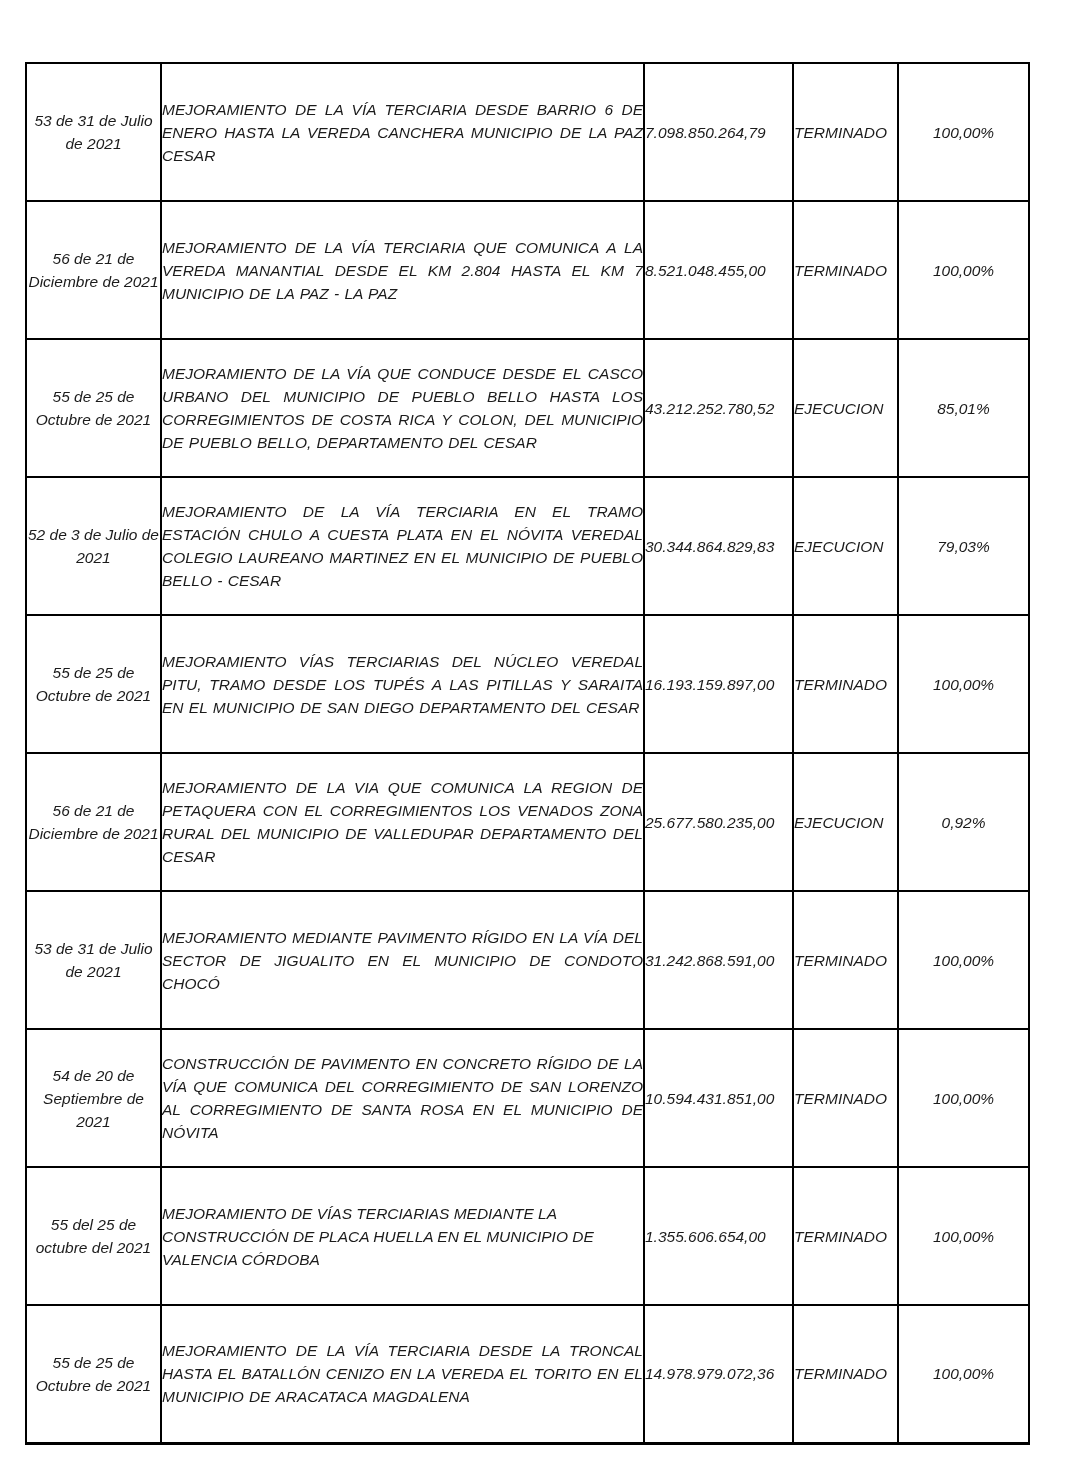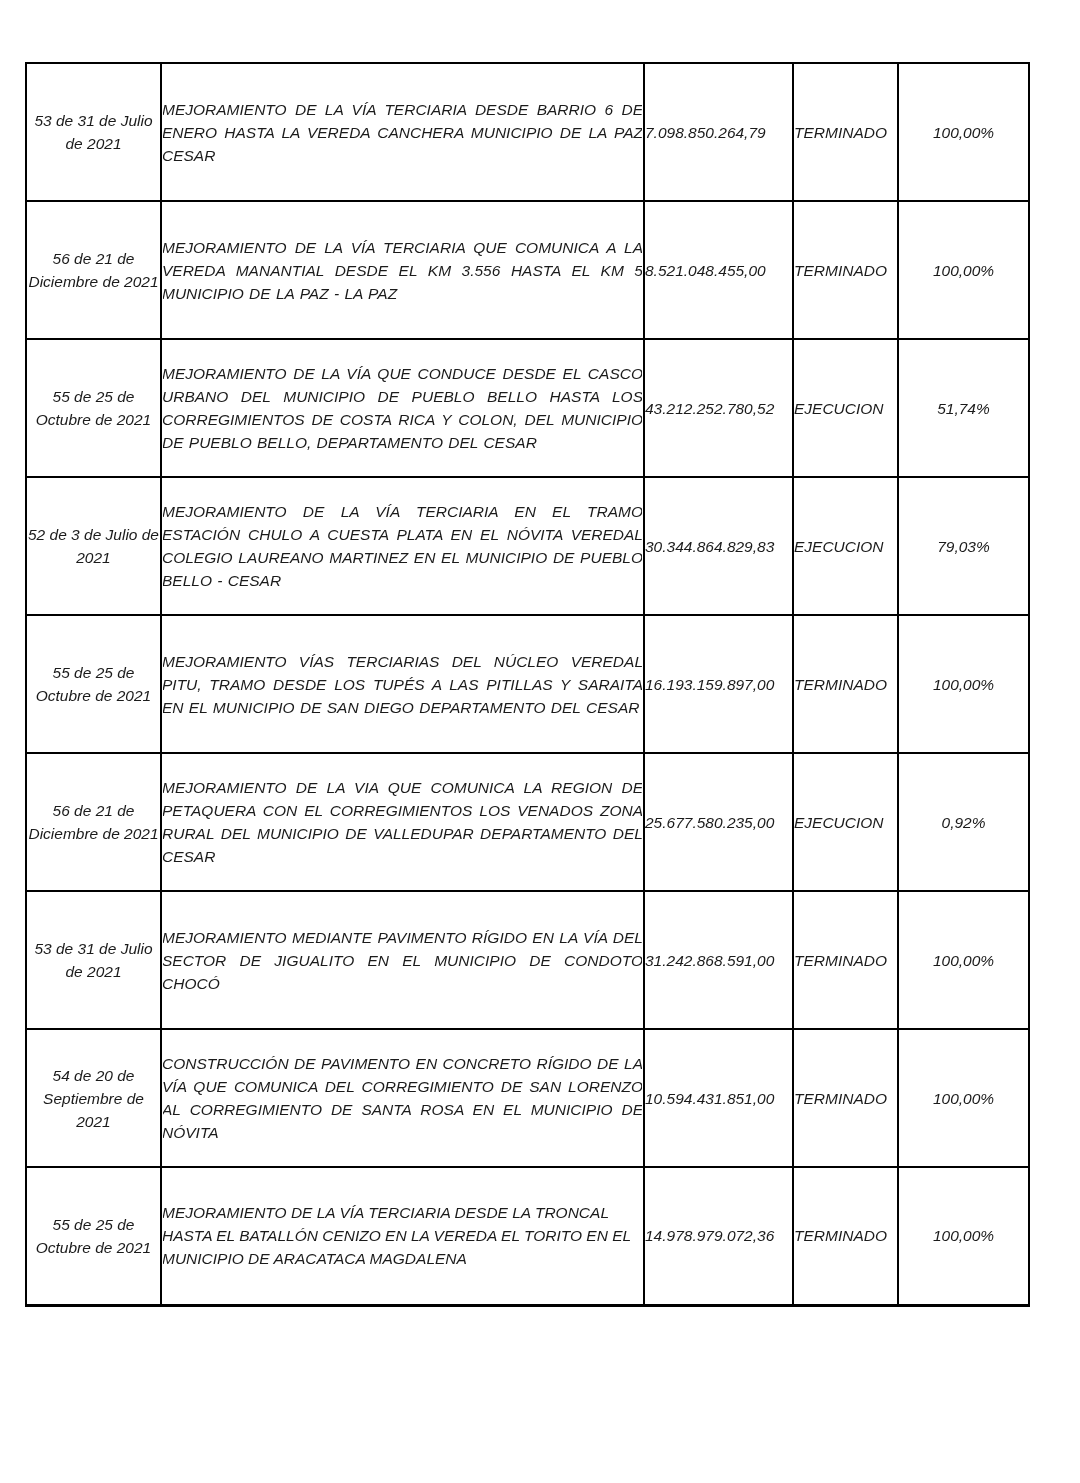--- a/index.html
+++ b/index.html
@@ -49,21 +49,20 @@
   }
   td.date {
     text-align: center;
     padding: 0 4px;
   }
   td.desc {
     text-align: justify;
     text-align-last: left;
     padding: 0 3px 0 4px;
     word-spacing: 1px;
-    border-radius: 20px;
   }
   
   table.projects tr:nth-child(9) td.desc {
     text-align: left;
     word-spacing: normal;
   }
   td.amount {
     text-align: left;
     padding: 0 2px 0 1px;
     white-space: nowrap;
@@ -96,32 +95,32 @@
   <tr>
     <td class="date">53 de 31 de Julio de 2021</td>
     <td class="desc">MEJORAMIENTO DE LA VÍA TERCIARIA DESDE BARRIO 6 DE ENERO HASTA LA VEREDA CANCHERA MUNICIPIO DE LA PAZ CESAR</td>
     <td class="amount">7.098.850.264,79</td>
     <td class="status">TERMINADO</td>
     <td class="pct">100,00%</td>
   </tr>
 
   <tr>
     <td class="date">56 de 21 de Diciembre de 2021</td>
-    <td class="desc">MEJORAMIENTO DE LA VÍA TERCIARIA QUE COMUNICA A LA VEREDA MANANTIAL DESDE EL KM 3.556 HASTA EL KM 5 MUNICIPIO DE LA PAZ - LA PAZ</td>
+    <td class="desc">MEJORAMIENTO DE LA VÍA TERCIARIA QUE COMUNICA A LA VEREDA MANANTIAL DESDE EL KM 2.804 HASTA EL KM 7 MUNICIPIO DE LA PAZ - LA PAZ</td>
     <td class="amount">8.521.048.455,00</td>
     <td class="status">TERMINADO</td>
     <td class="pct">100,00%</td>
   </tr>
 
   <tr>
     <td class="date">55 de 25 de Octubre de 2021</td>
     <td class="desc">MEJORAMIENTO DE LA VÍA QUE CONDUCE DESDE EL CASCO URBANO DEL MUNICIPIO DE PUEBLO BELLO HASTA LOS CORREGIMIENTOS DE COSTA RICA Y COLON, DEL MUNICIPIO DE PUEBLO BELLO, DEPARTAMENTO DEL CESAR</td>
     <td class="amount">43.212.252.780,52</td>
     <td class="status">EJECUCION</td>
-    <td class="pct">51,74%</td>
+    <td class="pct">85,01%</td>
   </tr>
 
   <tr>
     <td class="date">52 de 3 de Julio de 2021</td>
     <td class="desc">MEJORAMIENTO DE LA VÍA TERCIARIA EN EL TRAMO ESTACIÓN CHULO A CUESTA PLATA EN EL NÓVITA VEREDAL COLEGIO LAUREANO MARTINEZ EN EL MUNICIPIO DE PUEBLO BELLO - CESAR</td>
     <td class="amount">30.344.864.829,83</td>
     <td class="status">EJECUCION</td>
     <td class="pct">79,03%</td>
   </tr>
 
@@ -150,20 +149,27 @@
   </tr>
 
   <tr>
     <td class="date">54 de 20 de Septiembre de 2021</td>
     <td class="desc">CONSTRUCCIÓN DE PAVIMENTO EN CONCRETO RÍGIDO DE LA VÍA QUE COMUNICA DEL CORREGIMIENTO DE SAN LORENZO AL CORREGIMIENTO DE SANTA ROSA EN EL MUNICIPIO DE NÓVITA</td>
     <td class="amount">10.594.431.851,00</td>
     <td class="status">TERMINADO</td>
     <td class="pct">100,00%</td>
   </tr>
 
+  <tr>
+    <td class="date">55 del 25 de octubre del 2021</td>
+    <td class="desc">MEJORAMIENTO DE VÍAS TERCIARIAS MEDIANTE LA CONSTRUCCIÓN DE PLACA HUELLA EN EL MUNICIPIO DE VALENCIA CÓRDOBA</td>
+    <td class="amount">1.355.606.654,00</td>
+    <td class="status">TERMINADO</td>
+    <td class="pct">100,00%</td>
+  </tr>
 
   <tr>
     <td class="date">55 de 25 de Octubre de 2021</td>
     <td class="desc">MEJORAMIENTO DE LA VÍA TERCIARIA DESDE LA TRONCAL HASTA EL BATALLÓN CENIZO EN LA VEREDA EL TORITO EN EL MUNICIPIO DE ARACATACA MAGDALENA</td>
     <td class="amount">14.978.979.072,36</td>
     <td class="status">TERMINADO</td>
     <td class="pct">100,00%</td>
   </tr>
 </tbody>
   </table>

